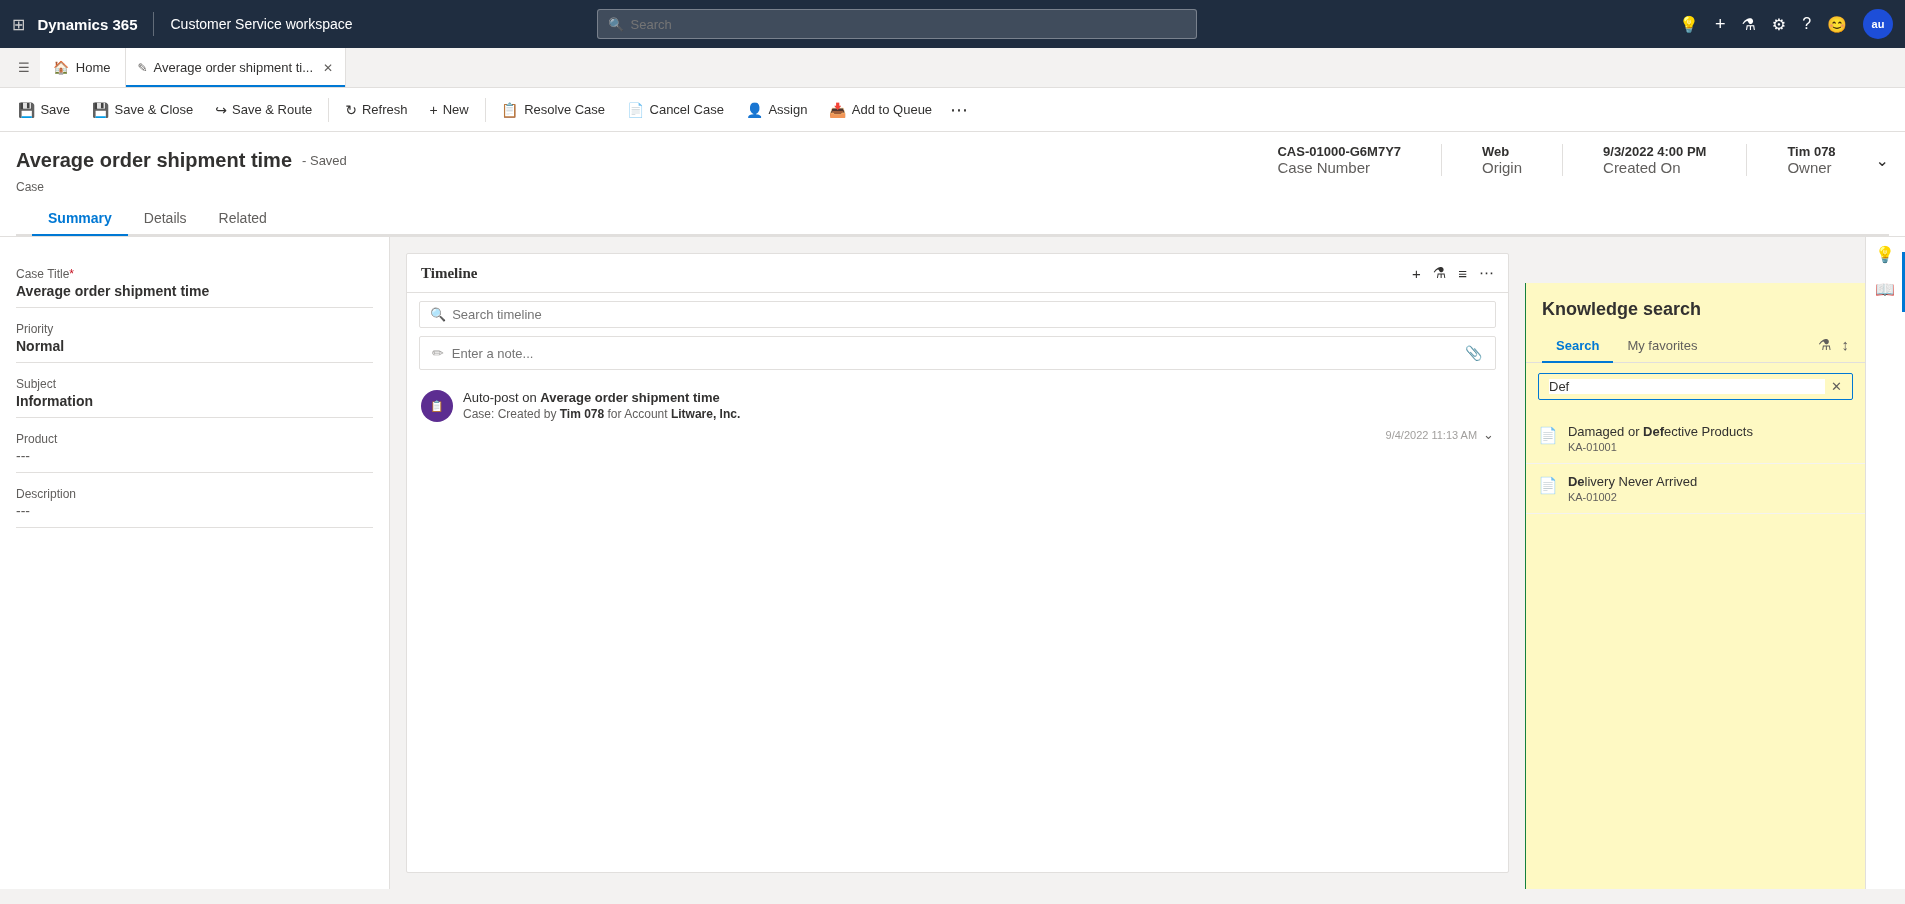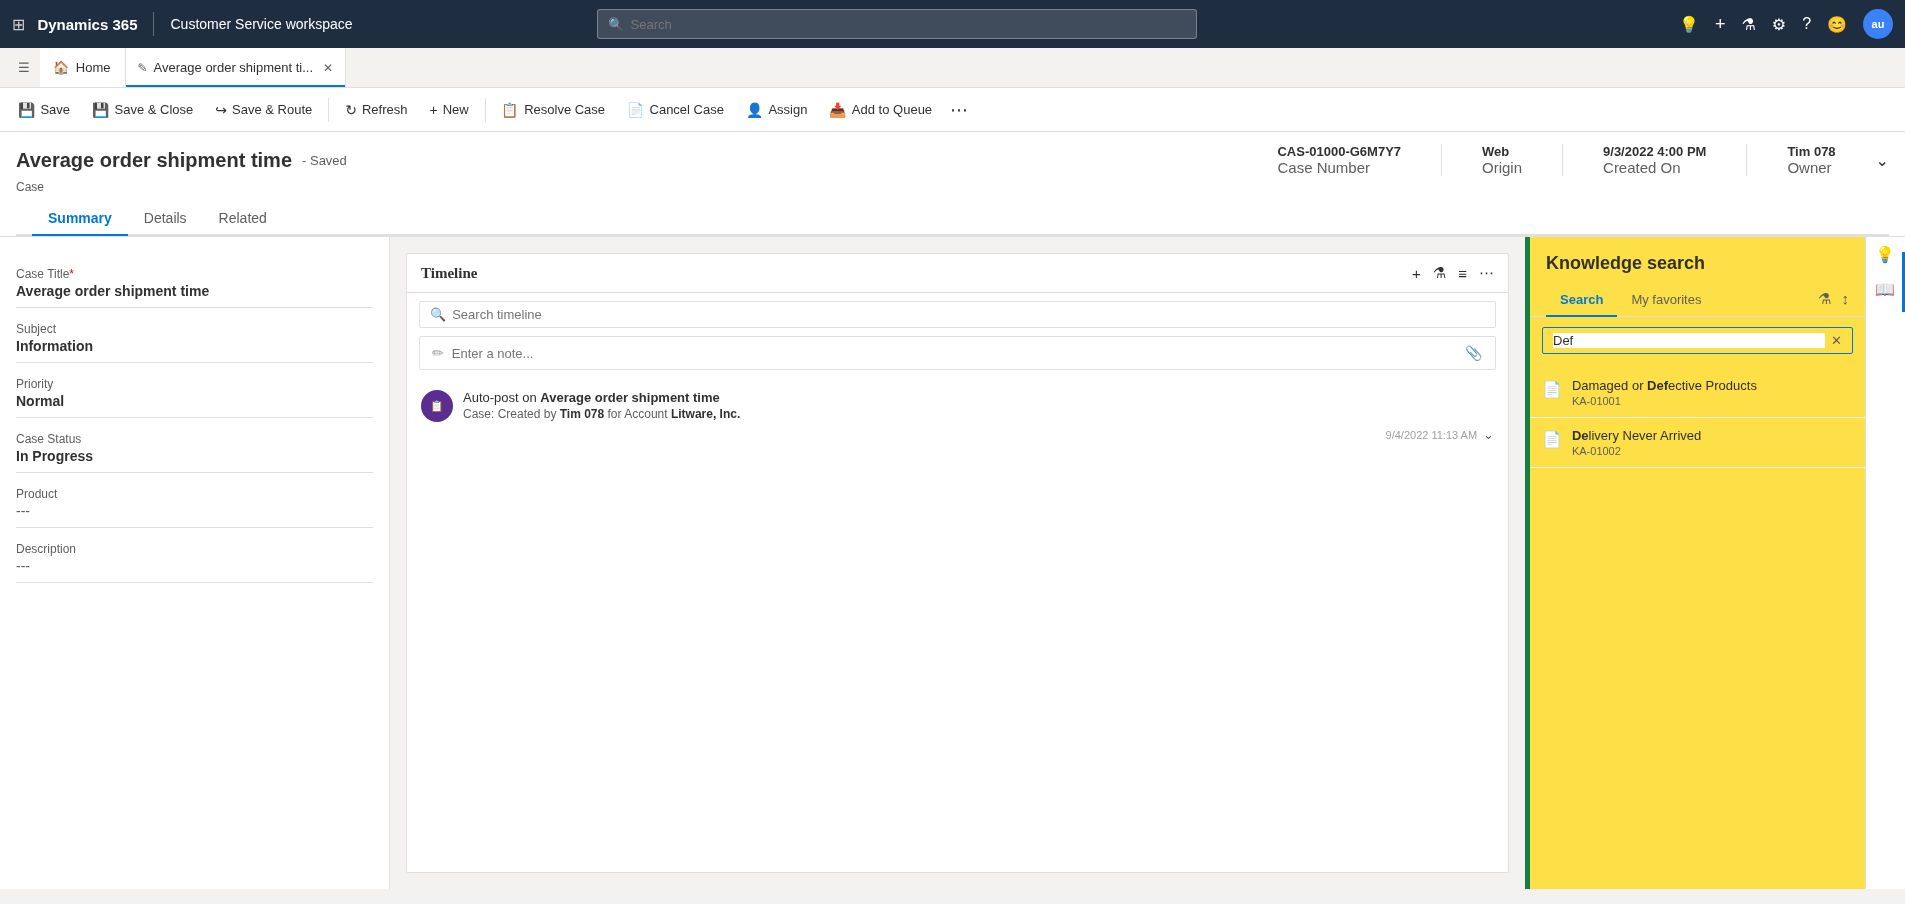--- a/index.html
+++ b/index.html
@@ -38,21 +38,21 @@
       border: none;
       outline: none;
       color: rgba(255,255,255,0.8);
       font-size: 13px;
       width: 100%;
     }
     .nav-icons { display: flex; align-items: center; gap: 16px; margin-left: auto; }
     .nav-icon { color: white; font-size: 16px; cursor: pointer; }
     .nav-avatar {
       width: 30px; height: 30px; border-radius: 50%;
-      background: #3b82f6; color: white; display: flex;
+      background: #1d4ed8; color: white; display: flex;
       align-items: center; justify-content: center; font-size: 11px; font-weight: 600; cursor: pointer;
     }
 
     
     .tab-bar {
       background: #f3f2f1;
       height: 40px;
       display: flex;
       align-items: stretch;
       border-bottom: 1px solid #e1dfdd;
@@ -237,25 +237,26 @@
     .post-title strong { font-weight: 700; }
     .post-subtitle { font-size: 12px; color: #605e5c; margin-top: 2px; }
     .post-subtitle strong { font-weight: 700; color: #323130; }
     .post-time-row { display: flex; align-items: center; justify-content: flex-end; gap: 6px; margin-top: 6px; }
     .post-time { font-size: 11px; color: #a19f9d; }
 
     
     .right-panel {
       width: 340px;
       min-width: 340px;
-      background: #fde047;
-      border-left: 5px solid #15803d;
+      background: #fef9c3;
+      border-left: 1px solid #15803d;
       display: flex;
       flex-direction: column;
       overflow: hidden;
+      margin-top: 46px;
     }
     .kp-header {
       padding: 16px 16px 0 16px;
       border-bottom: 1px solid #e1dfdd;
     }
     .kp-title { font-size: 18px; font-weight: 600; margin-bottom: 10px; }
     .kp-tabs { display: flex; gap: 0; }
     .kp-tab {
       padding: 8px 14px;
       font-size: 13px;
@@ -432,33 +433,29 @@
 
   <div class="left-panel">
 
     <div class="field-group">
       <div class="field-label required">Case Title</div>
       <div class="field-value">Average order shipment time</div>
     </div>
 
 
     <div class="field-group">
+      <div class="field-label">Priority</div>
+      <div class="field-value">Normal</div>
+    </div>
+
+    <div class="field-group">
       <div class="field-label">Subject</div>
       <div class="field-value">Information</div>
     </div>
 
-    <div class="field-group">
-      <div class="field-label">Priority</div>
-      <div class="field-value">Normal</div>
-    </div>
-
-    <div class="field-group">
-      <div class="field-label">Case Status</div>
-      <div class="field-value">In Progress</div>
-    </div>
 
     <div class="field-group">
       <div class="field-label">Product</div>
       <div class="field-value muted">---</div>
     </div>
 
     <div class="field-group">
       <div class="field-label">Description</div>
       <div class="field-value muted">---</div>
     </div>

